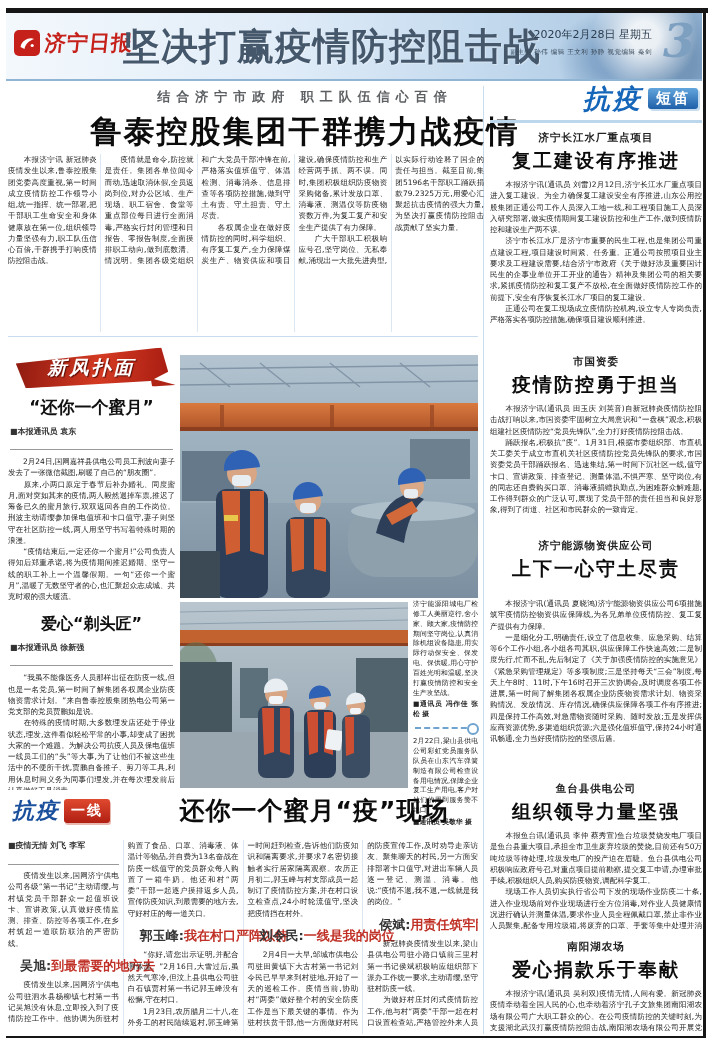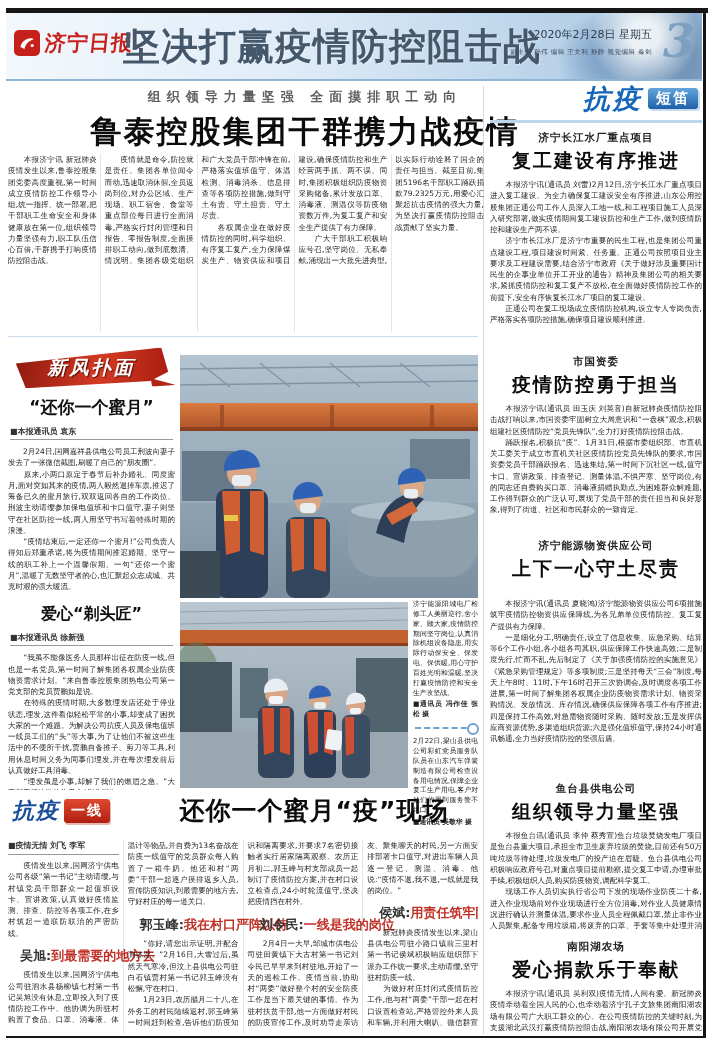--- a/index.html
+++ b/index.html
@@ -52,21 +52,21 @@
   .xf-logo{width:152px;height:36px;margin:8px auto 10px;position:relative;}
   .xf-logo .brush{position:absolute;inset:0;background:linear-gradient(100deg,#8f1a10,#d43a22 55%,#a81d12);
       clip-path:polygon(0% 30%,96% 0%,100% 68%,88% 92%,6% 100%);transform:rotate(-2deg);}
   .xf-logo .tail{position:absolute;right:-8px;bottom:-2px;width:26px;height:8px;background:#b02415;
       clip-path:polygon(0 0,100% 40%,10% 100%);transform:rotate(8deg);}
   .xf-logo .txt{position:absolute;inset:0;display:flex;align-items:center;justify-content:center;
       color:#fff;font-size:19px;font-weight:900;font-style:italic;letter-spacing:3px;text-shadow:1px 1px 1px #5d0d06;}
   .xf-h{text-align:center;font-size:17px;font-weight:900;color:#101010;margin:4px 0 7px;}
   .xf-h2{font-size:16px;margin-top:12px;}
   .byline{font-size:8px;font-weight:bold;color:#333;border-bottom:1px solid #999;
-          padding-bottom:2px;margin:0 2px 6px;}
+          padding-bottom:12px;margin:0 2px 6px;}
   .smallbody{font-size:7.5px;line-height:1.5;text-align:justify;color:#222;white-space:pre-wrap;}
 
   
   .photo1{position:absolute;left:180px;top:355px;width:298px;height:243px;}
   .photo2{position:absolute;left:180px;top:602px;width:228px;height:186px;}
   .photo1 svg,.photo2 svg{display:block;}
 
   .captions{position:absolute;left:413px;top:600px;width:65px;height:196px;
             font-size:6.8px;line-height:1.45;text-align:justify;color:#222;}
   .cap-credit{font-weight:bold;margin-top:2px;}
@@ -129,21 +129,21 @@
       <div class="date-line">2020年2月28日 星期五</div>
       <div class="editors-line">副主编 孙伟  编辑 王文利 孙静  视觉编辑 秦剑</div>
     </div>
     <div class="page-num">3</div>
   </div>
 
   <div class="vrule"></div>
   <div class="hrule1"></div>
 
   <div class="lead-head">
-    <div class="lead-kicker">组织领导力量坚强 全面摸排职工动向</div>
+    <div class="lead-kicker">结合济宁市政府 职工队伍信心百倍</div>
     <div class="lead-headline">鲁泰控股集团干群携力战疫情</div>
   </div>
   <div class="lead-body">　　本报济宁讯 新冠肺炎疫情发生以来,鲁泰控股集团党委高度重视,第一时间成立疫情防控工作领导小组,统一指挥、统一部署,把干部职工生命安全和身体健康放在第一位,组织领导力量坚强有力,职工队伍信心百倍,干群携手打响疫情防控阻击战。
 　　疫情就是命令,防控就是责任。集团各单位闻令而动,迅速取消休假,全员返岗到位,对办公区域、生产现场、职工宿舍、食堂等重点部位每日进行全面消毒,严格实行封闭管理和日报告、零报告制度,全面摸排职工动向,做到底数清、情况明。集团各级党组织和广大党员干部冲锋在前,严格落实值班值守、体温检测、消毒消杀、信息排查等各项防控措施,做到守土有责、守土担责、守土尽责。
 　　各权属企业在做好疫情防控的同时,科学组织、有序复工复产,全力保障煤炭生产、物资供应和项目建设,确保疫情防控和生产经营两手抓、两不误。同时,集团积极组织防疫物资采购储备,累计发放口罩、消毒液、测温仪等防疫物资数万件,为复工复产和安全生产提供了有力保障。
 　　广大干部职工积极响应号召,坚守岗位、无私奉献,涌现出一大批先进典型,以实际行动诠释了国企的责任与担当。截至目前,集团5196名干部职工踊跃捐款79.2325万元,用爱心汇聚起抗击疫情的强大力量,为坚决打赢疫情防控阻击战贡献了坚实力量。</div>
 
   <div class="xinfeng">
     <div class="xf-logo">
       <span class="brush"></span>

